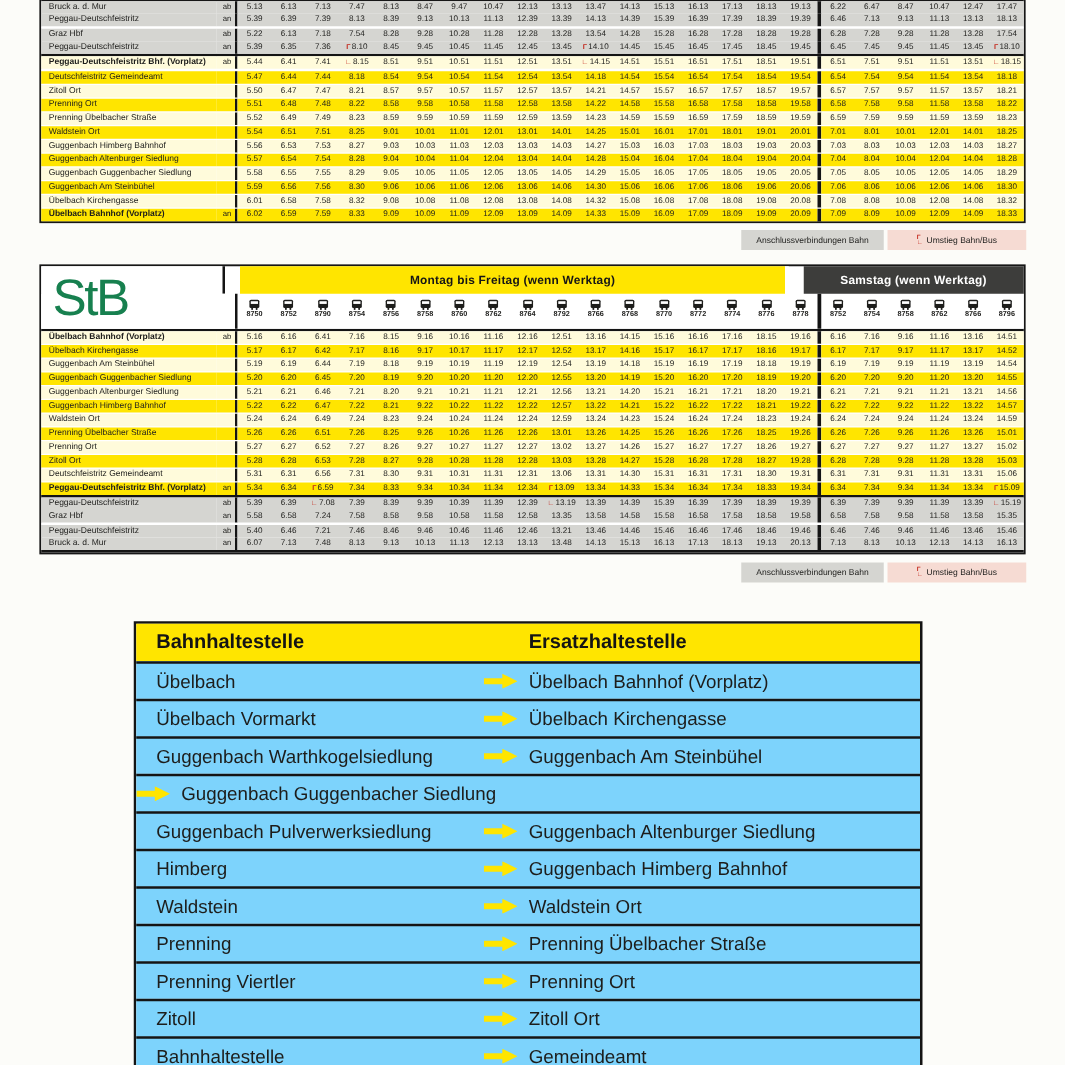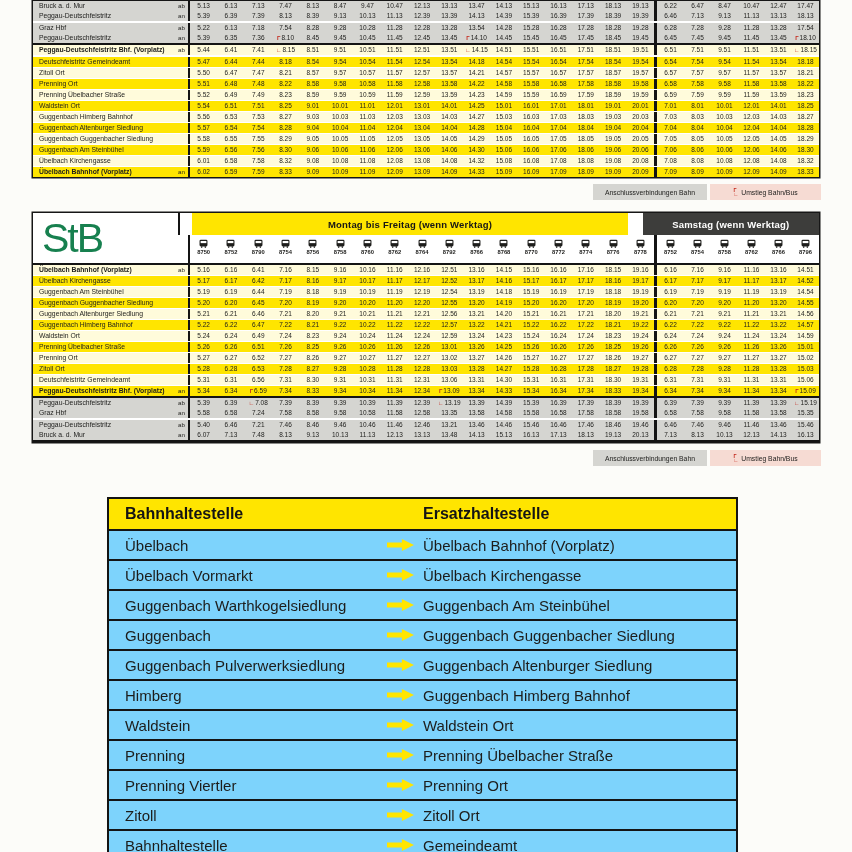--- a/index.html
+++ b/index.html
@@ -1351,21 +1351,20 @@
         <div class="rep-c1">Übelbach Vormarkt</div>
         <div class="rep-arrow"></div>
         <div class="rep-c2">Übelbach Kirchengasse</div>
       </div>
       <div class="rep-row">
         <div class="rep-c1">Guggenbach Warthkogelsiedlung</div>
         <div class="rep-arrow"></div>
         <div class="rep-c2">Guggenbach Am Steinbühel</div>
       </div>
       <div class="rep-row">
-        <div class="rep-c1">Guggenbach</div>
         <div class="rep-arrow"></div>
         <div class="rep-c2">Guggenbach Guggenbacher Siedlung</div>
       </div>
       <div class="rep-row">
         <div class="rep-c1">Guggenbach Pulverwerksiedlung</div>
         <div class="rep-arrow"></div>
         <div class="rep-c2">Guggenbach Altenburger Siedlung</div>
       </div>
       <div class="rep-row">
         <div class="rep-c1">Himberg</div>

